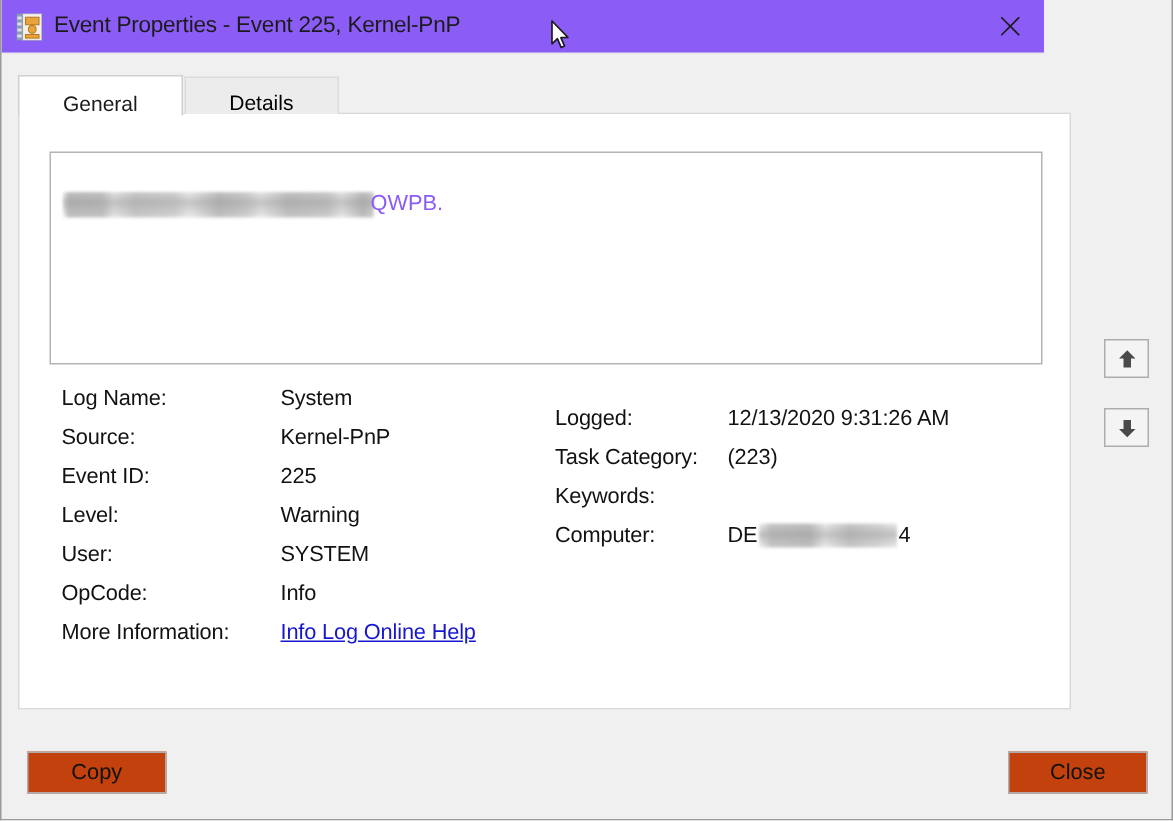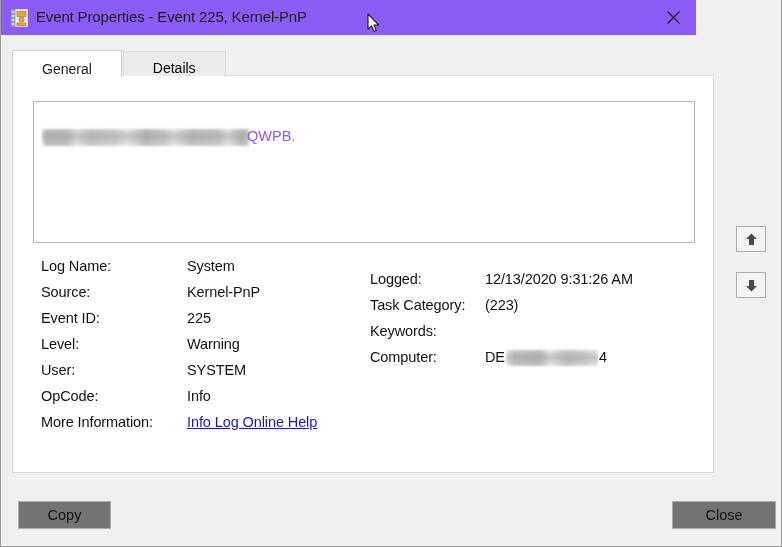--- a/index.html
+++ b/index.html
@@ -251,33 +251,33 @@
   }
   .navbtn-up   { left: 735px; top: 226px; }
   .navbtn-down { left: 735px; top: 272px; }
   .navbtn svg { display: block; }
 
   
   .btn {
     position: absolute;
     box-sizing: border-box;
     height: 28px;
-    background: #737373;
+    background: #c2410c;
     border: 1px solid #adadad;
     font-family: "Liberation Sans", sans-serif;
     font-size: 14.5px;
     color: #121212;
     display: flex;
     align-items: center;
     justify-content: center;
     cursor: default;
     padding: 0;
   }
   .btn-copy  { left: 17px;  top: 501px; width: 93px; }
-  .btn-close { left: 671px; top: 501px; width: 104px; }
+  .btn-close { left: 671px; top: 501px; width: 93px; }
 
   
   .cursor {
     position: absolute;
     left: 366px; top: 13px;
     width: 14px; height: 21px;
     z-index: 30;
     pointer-events: none;
   }
 </style>

